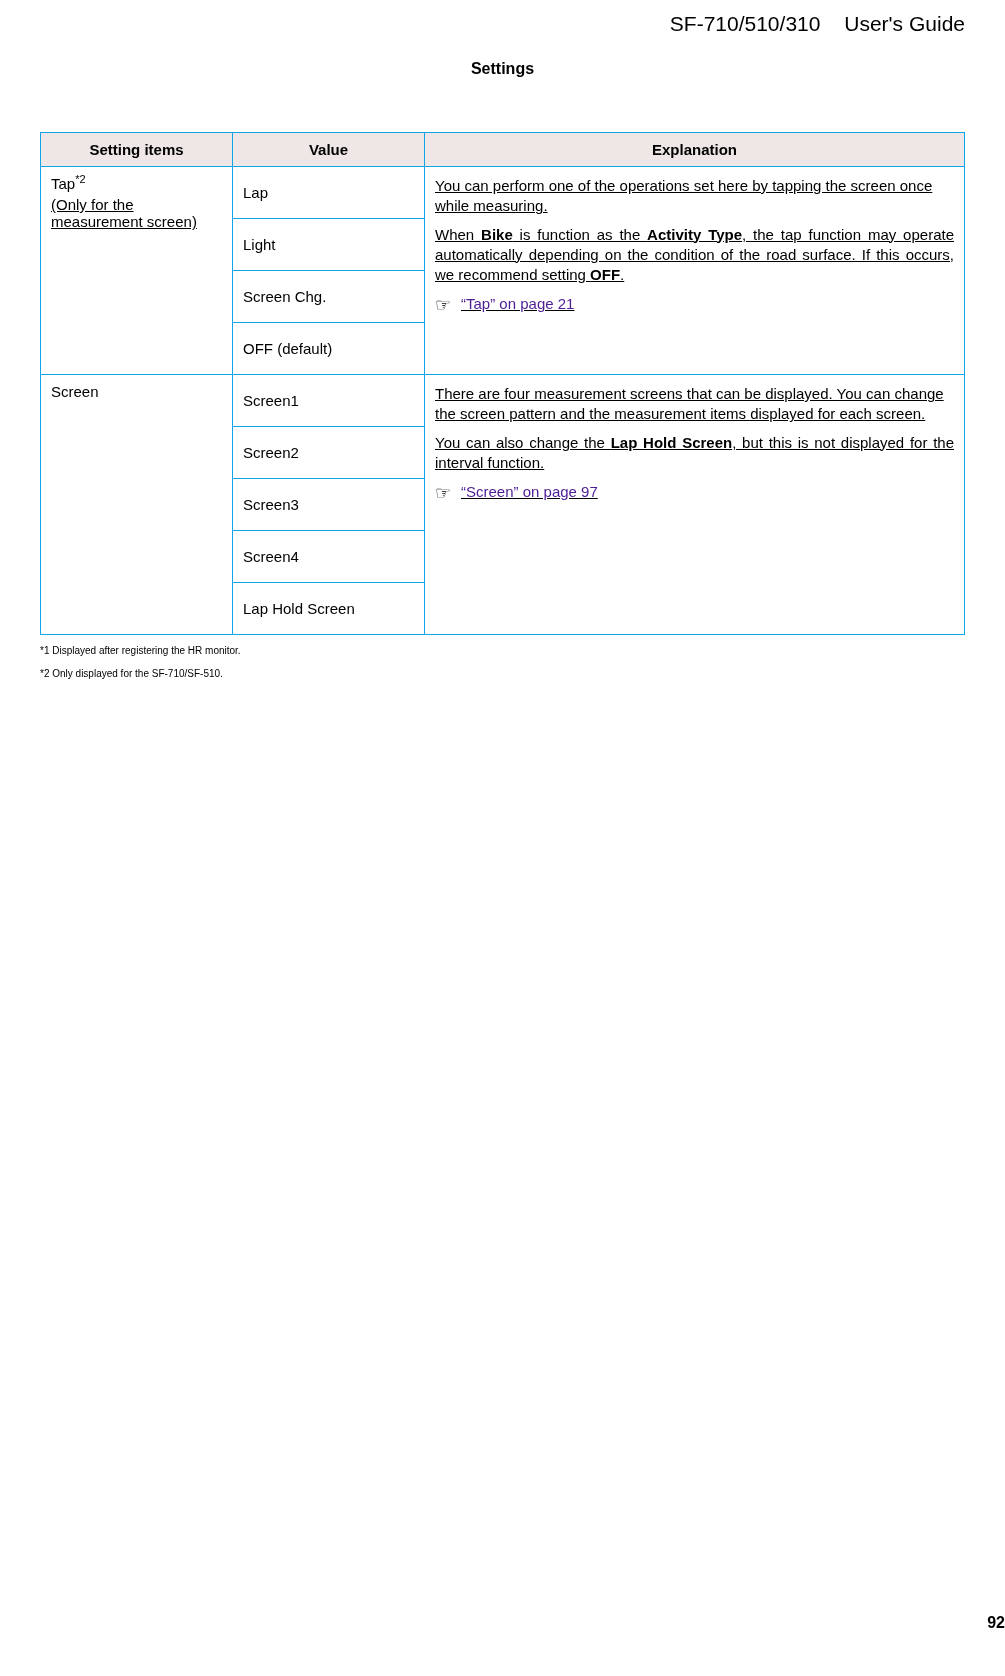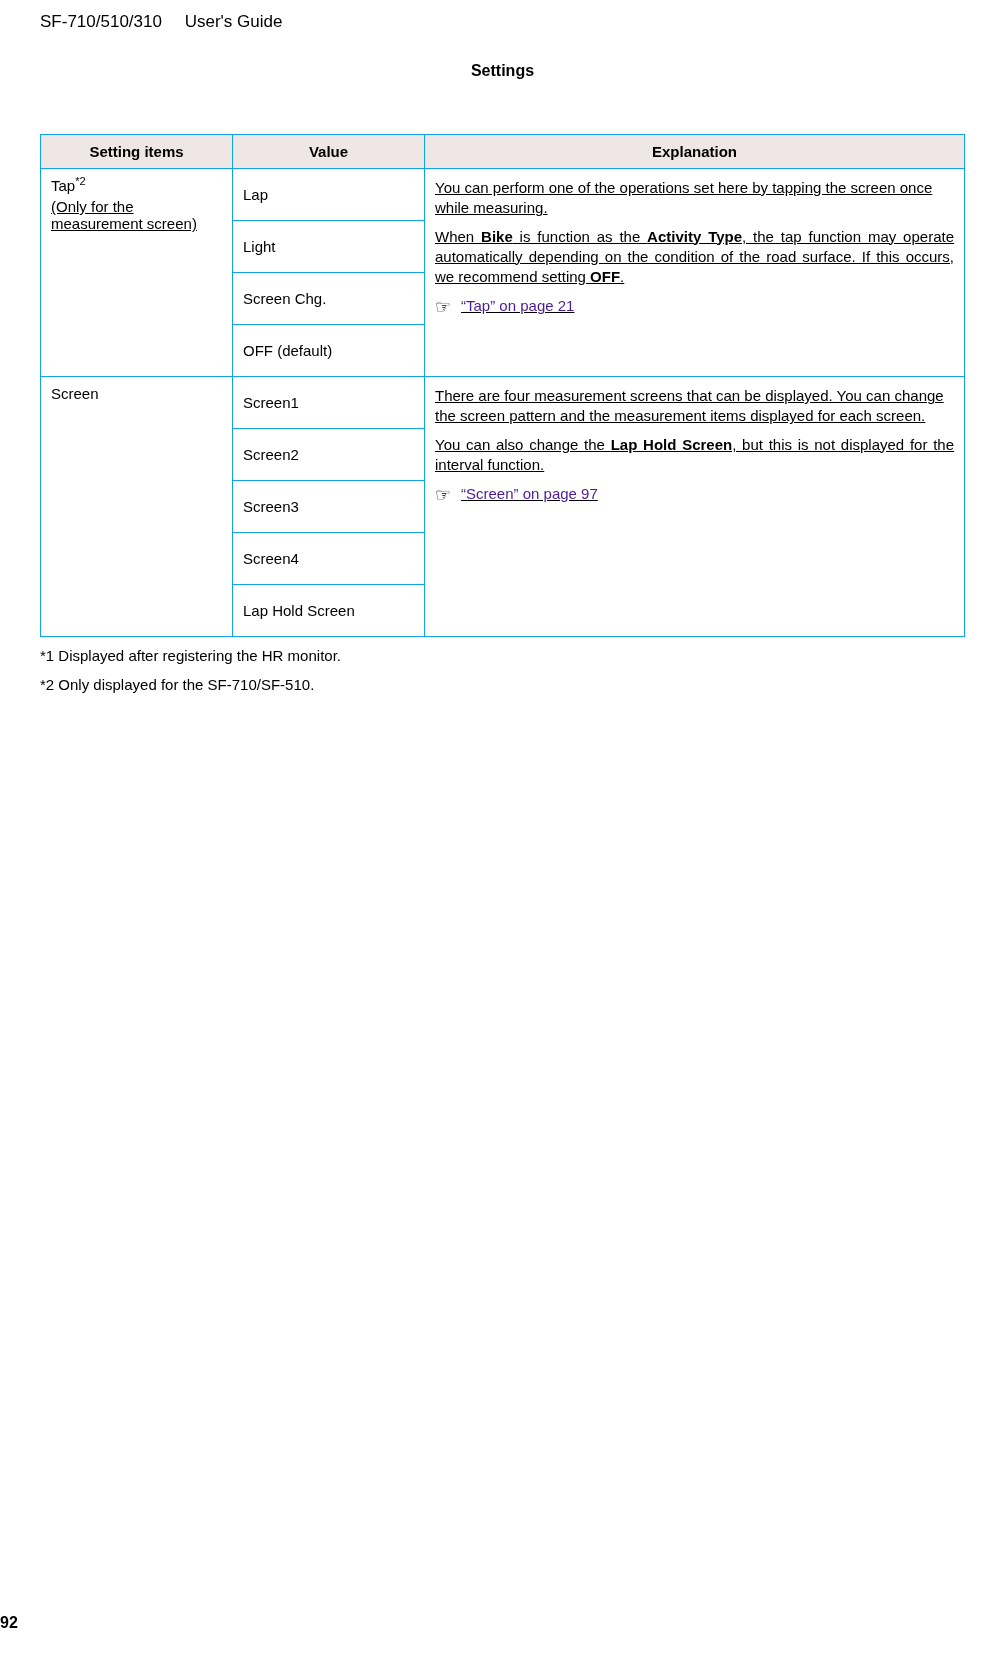--- a/index.html
+++ b/index.html
@@ -6,22 +6,23 @@
     body {
       font-family: Arial, Helvetica, sans-serif;
       width: 1005px;
       height: 1676px;
       background: #fff;
       color: #000;
       position: relative;
       padding: 12px 40px 0 40px;
     }
     .header-line {
-      font-size: 17px;
-      margin-bottom: 30px;
+      font-size: 21px;
+      margin-bottom: 24px;
+      text-align: right;
     }
     .header-model { display: inline; }
     .header-guide { display: inline; margin-left: 18px; }
     .page-title {
       text-align: center;
       font-size: 16px;
       font-weight: bold;
       margin-bottom: 54px;
     }
     table {
@@ -56,26 +57,26 @@
       display: inline-block;
       width: 22px; height: 14px;
       font-size: 18px;
       vertical-align: -2px;
       color: #000;
       margin-right: 4px;
       font-family: "Segoe UI Symbol", Arial, sans-serif;
     }
     .justify { text-align: justify; }
     .bold { font-weight: bold; }
-    .footnotes { margin-top: 10px; font-size: 15px; }
+    .footnotes { margin-top: 10px; font-size: 10px; }
     .footnotes p { margin-bottom: 12px; }
     .page-number {
       position: absolute;
       bottom: 44px; left: 0; right: 0;
-      text-align: left;
+      text-align: right;
       font-weight: bold;
       font-size: 16px;
     }
   </style>
 </head>
 <body>
 
 <div class="header-line">
   <span class="header-model">SF-710/510/310</span>
   <span class="header-guide">User's Guide</span>

